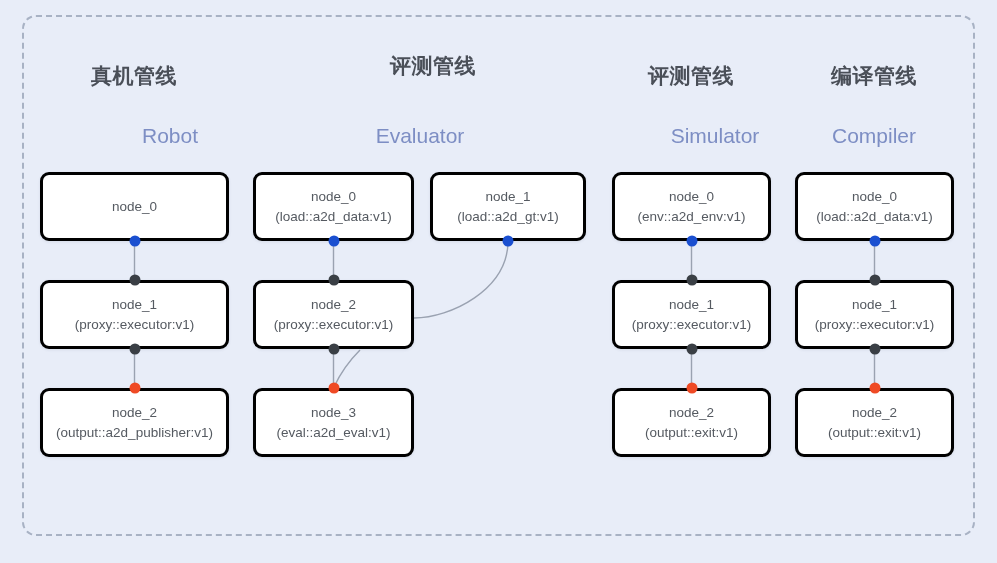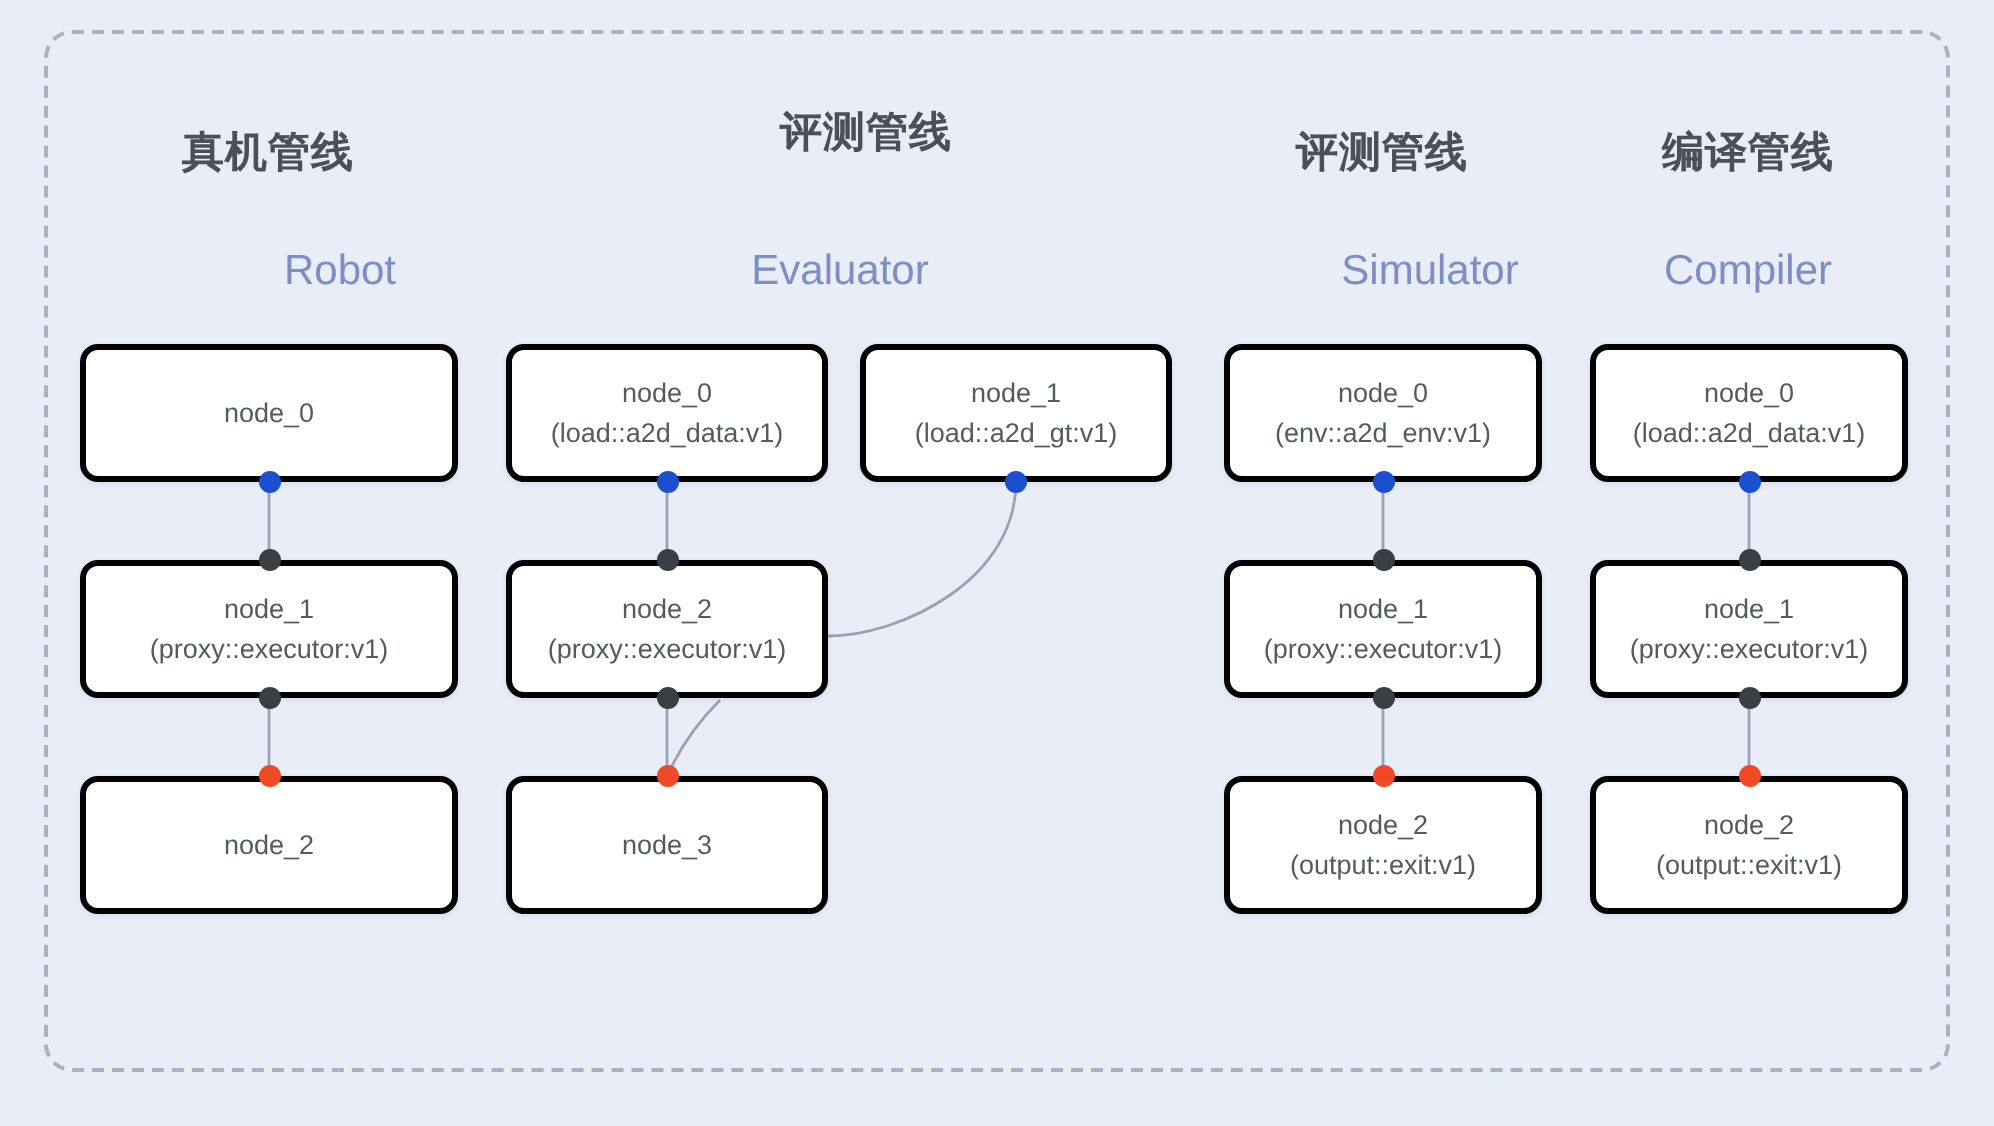--- a/index.html
+++ b/index.html
@@ -135,40 +135,42 @@
       </div>
       <div class="port port-out" style="left: 134.5px; top: 241px;"></div>
       <div class="node" style="left: 40px; top: 280px; width: 189px;">
         <div class="node-title">node_1</div>
         <div class="node-sub">(proxy::executor:v1)</div>
       </div>
       <div class="port port-in" style="left: 134.5px; top: 280px;"></div>
       <div class="port port-in" style="left: 134.5px; top: 349px;"></div>
       <div class="node" style="left: 40px; top: 388px; width: 189px;">
         <div class="node-title">node_2</div>
+        <div class="node-sub">(output::a2d_publisher:v1)</div>
       </div>
       <div class="port port-term" style="left: 134.5px; top: 388px;"></div>
       <div class="node" style="left: 253px; top: 172px; width: 161px;">
         <div class="node-title">node_0</div>
         <div class="node-sub">(load::a2d_data:v1)</div>
       </div>
       <div class="port port-out" style="left: 333.5px; top: 241px;"></div>
       <div class="node" style="left: 430px; top: 172px; width: 156px;">
         <div class="node-title">node_1</div>
         <div class="node-sub">(load::a2d_gt:v1)</div>
       </div>
       <div class="port port-out" style="left: 508px; top: 241px;"></div>
       <div class="node" style="left: 253px; top: 280px; width: 161px;">
         <div class="node-title">node_2</div>
         <div class="node-sub">(proxy::executor:v1)</div>
       </div>
       <div class="port port-in" style="left: 333.5px; top: 280px;"></div>
       <div class="port port-in" style="left: 333.5px; top: 349px;"></div>
       <div class="node" style="left: 253px; top: 388px; width: 161px;">
         <div class="node-title">node_3</div>
+        <div class="node-sub">(eval::a2d_eval:v1)</div>
       </div>
       <div class="port port-term" style="left: 333.5px; top: 388px;"></div>
       <div class="node" style="left: 612px; top: 172px; width: 159px;">
         <div class="node-title">node_0</div>
         <div class="node-sub">(env::a2d_env:v1)</div>
       </div>
       <div class="port port-out" style="left: 691.5px; top: 241px;"></div>
       <div class="node" style="left: 612px; top: 280px; width: 159px;">
         <div class="node-title">node_1</div>
         <div class="node-sub">(proxy::executor:v1)</div>

